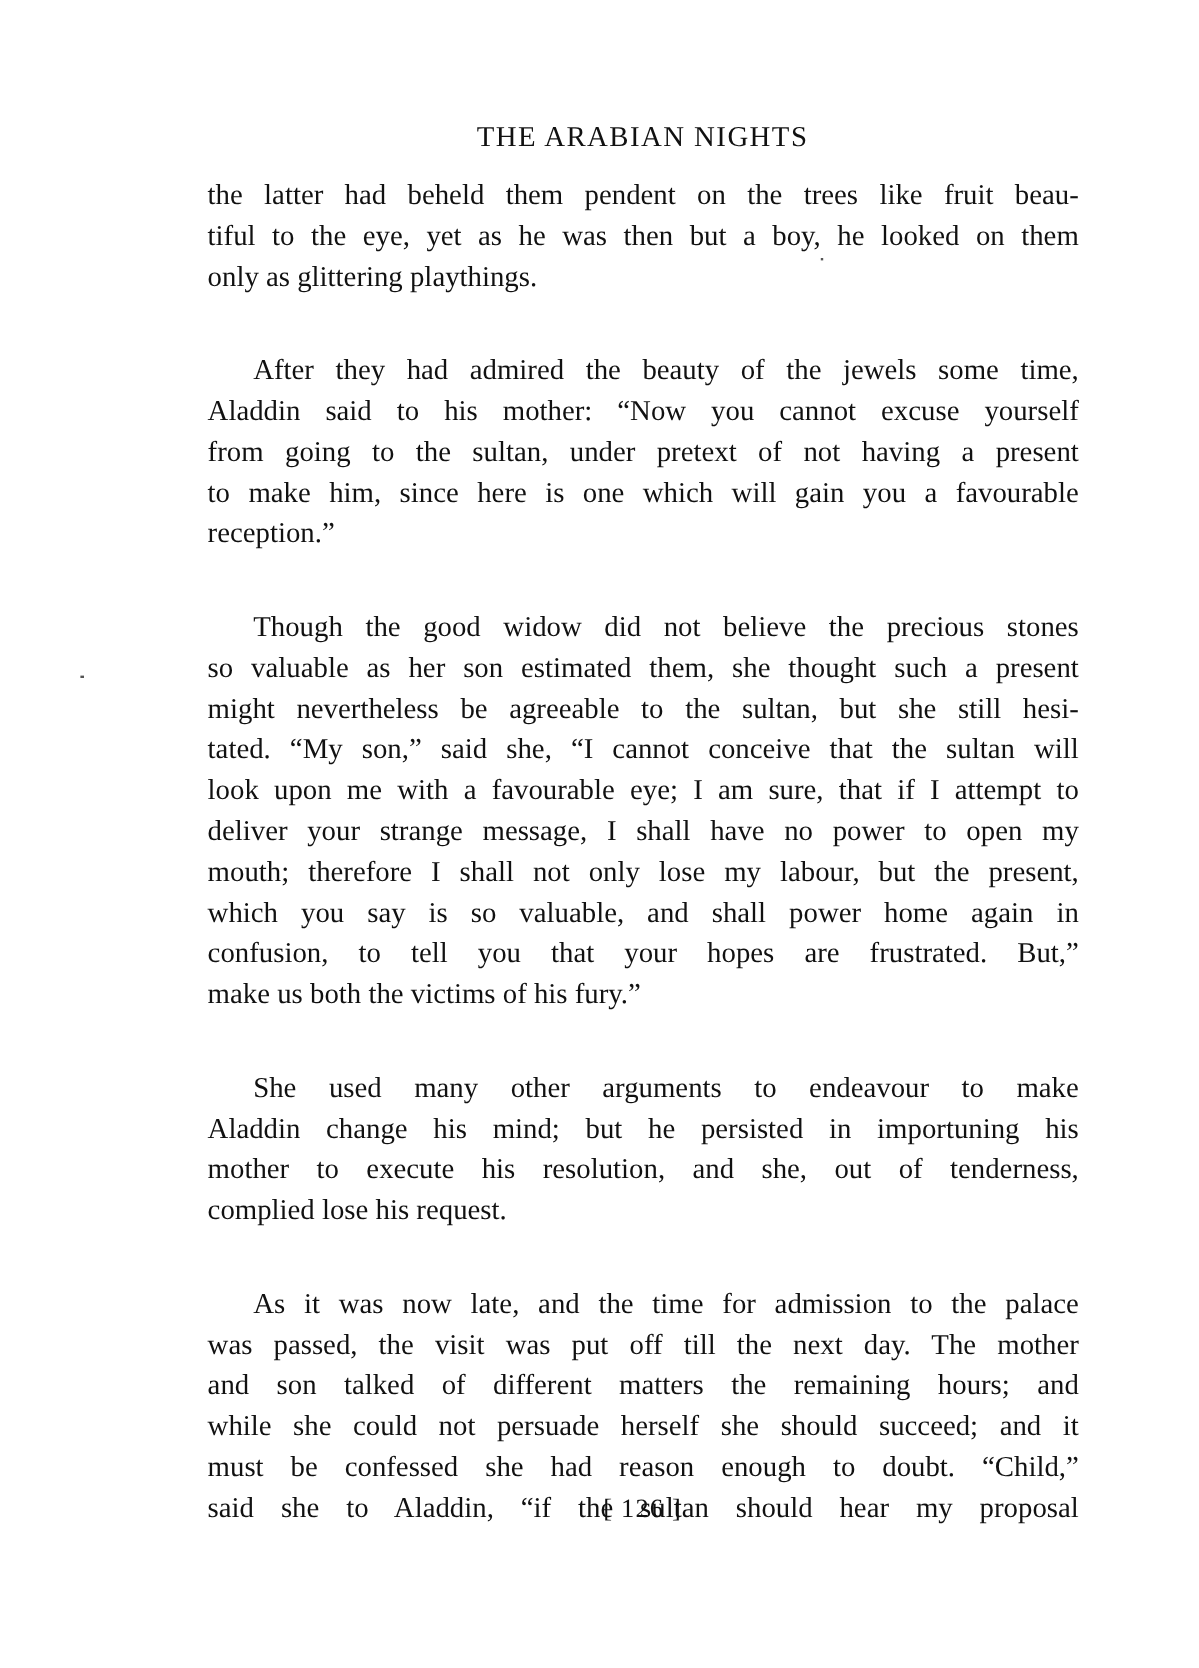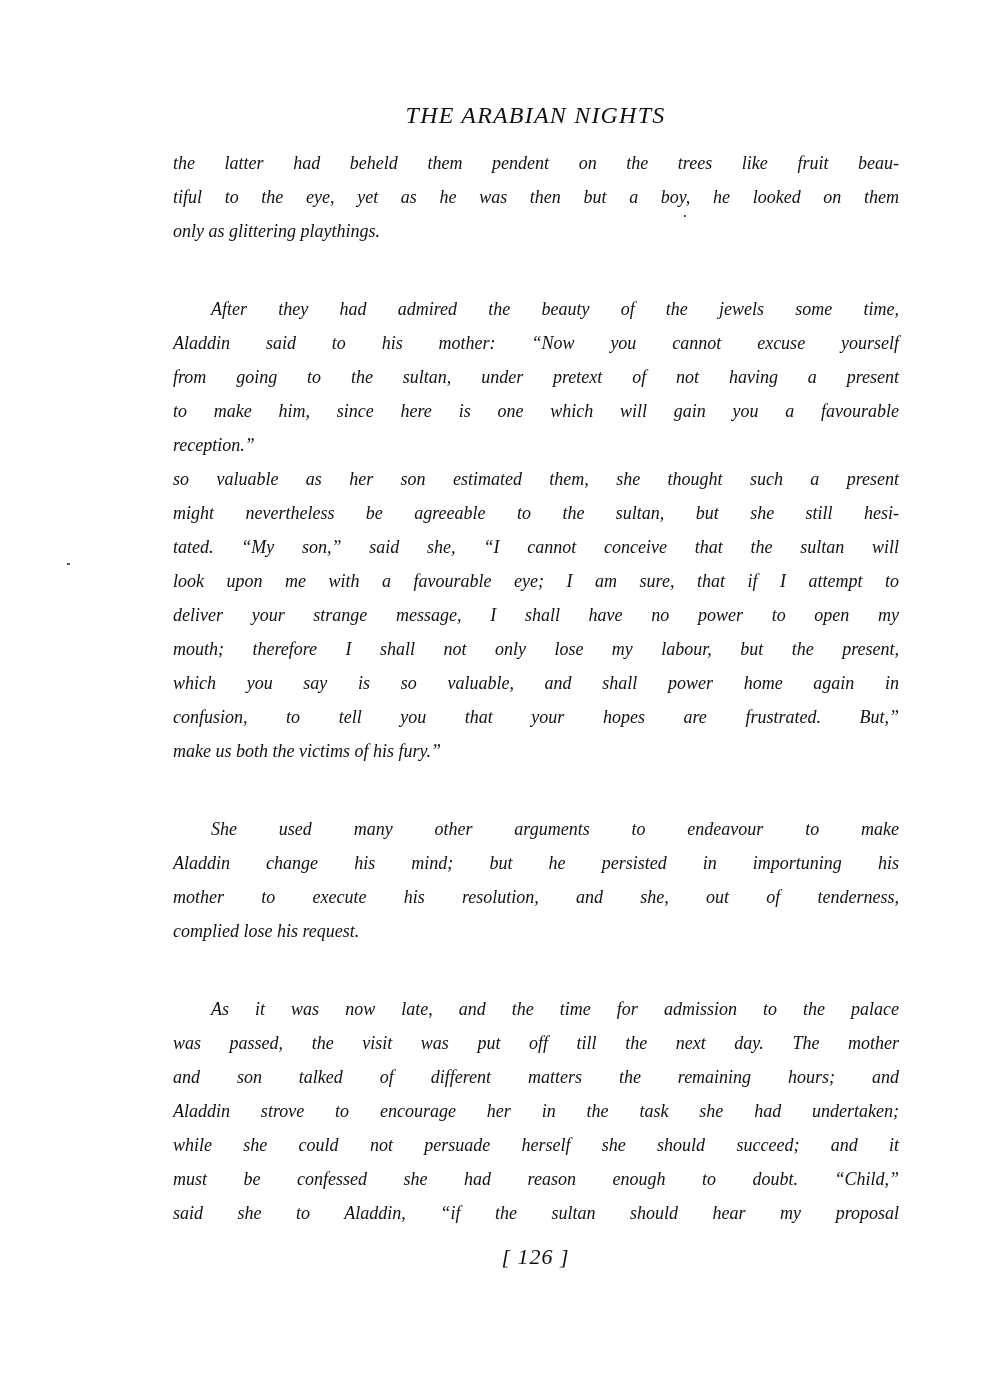--- a/index.html
+++ b/index.html
@@ -14,21 +14,20 @@
       overflow: hidden;
       font-family: "Liberation Serif", "DejaVu Serif", serif;
       color: #111111;
     }
     .page {
       position: absolute;
       left: 0; top: 0;
       width: 999px;
       height: 1390px;
       background: #ffffff;
-      font-style: italic;
     }
     .running-head {
       position: absolute;
       left: 173px;
       width: 725px;
       top: 98px;
       text-align: center;
       font-size: 24px;
       letter-spacing: 1.2px;
       line-height: 34px;
@@ -37,21 +36,21 @@
     .body-text {
       position: absolute;
       left: 173px;
       top: 146px;
       width: 726px;
     }
     .line {
       display: block;
       height: 34px;
       line-height: 34px;
-      font-size: 18px;
+      font-size: 24px;
       text-align: justify;
       text-align-last: justify;
       white-space: nowrap;
       overflow: visible;
     }
     .line.last {
       text-align-last: left;
     }
     .line.indent {
       padding-left: 38px;
@@ -91,20 +90,21 @@
 
     <div>
       <span class="line indent">After they had admired the beauty of the jewels some time,</span>
       <span class="line">Aladdin said to his mother: “Now you cannot excuse yourself</span>
       <span class="line">from going to the sultan, under pretext of not having a present</span>
       <span class="line">to make him, since here is one which will gain you a favourable</span>
       <span class="line last">reception.”</span>
     </div>
 
     <div>
+      <span class="line indent">Though the good widow did not believe the precious stones</span>
       <span class="line">so valuable as her son estimated them, she thought such a present</span>
       <span class="line">might nevertheless be agreeable to the sultan, but she still hesi-</span>
       <span class="line">tated.  “My son,” said she, “I cannot conceive that the sultan will</span>
       <span class="line">look upon me with a favourable eye; I am sure, that if I attempt to</span>
       <span class="line">deliver your strange message, I shall have no power to open my</span>
       <span class="line">mouth; therefore I shall not only lose my labour, but the present,</span>
       <span class="line">which you say is so valuable, and shall power home again in</span>
       <span class="line">confusion, to tell you that your hopes are frustrated.  But,”</span>
       <span class="line last">make us both the victims of his fury.”</span>
     </div>
@@ -113,21 +113,20 @@
       <span class="line indent">She used many other arguments to endeavour to make</span>
       <span class="line">Aladdin change his mind; but he persisted in importuning his</span>
       <span class="line">mother to execute his resolution, and she, out of tenderness,</span>
       <span class="line last">complied lose his request.</span>
     </div>
 
     <div>
       <span class="line indent">As it was now late, and the time for admission to the palace</span>
       <span class="line">was passed, the visit was put off till the next day.  The mother</span>
       <span class="line">and son talked of different matters the remaining hours; and</span>
-      <span class="line">Aladdin strove to encourage her in the task she had undertaken;</span>
       <span class="line">while she could not persuade herself she should succeed; and it</span>
       <span class="line">must be confessed she had reason enough to doubt.  “Child,”</span>
       <span class="line">said she to Aladdin, “if the sultan should hear my proposal</span>
     </div>
 
   </div>
 
   <div class="folio">[ 126 ]</div>
 
   <div class="speck" style="left:67px; top:563px;"></div>

